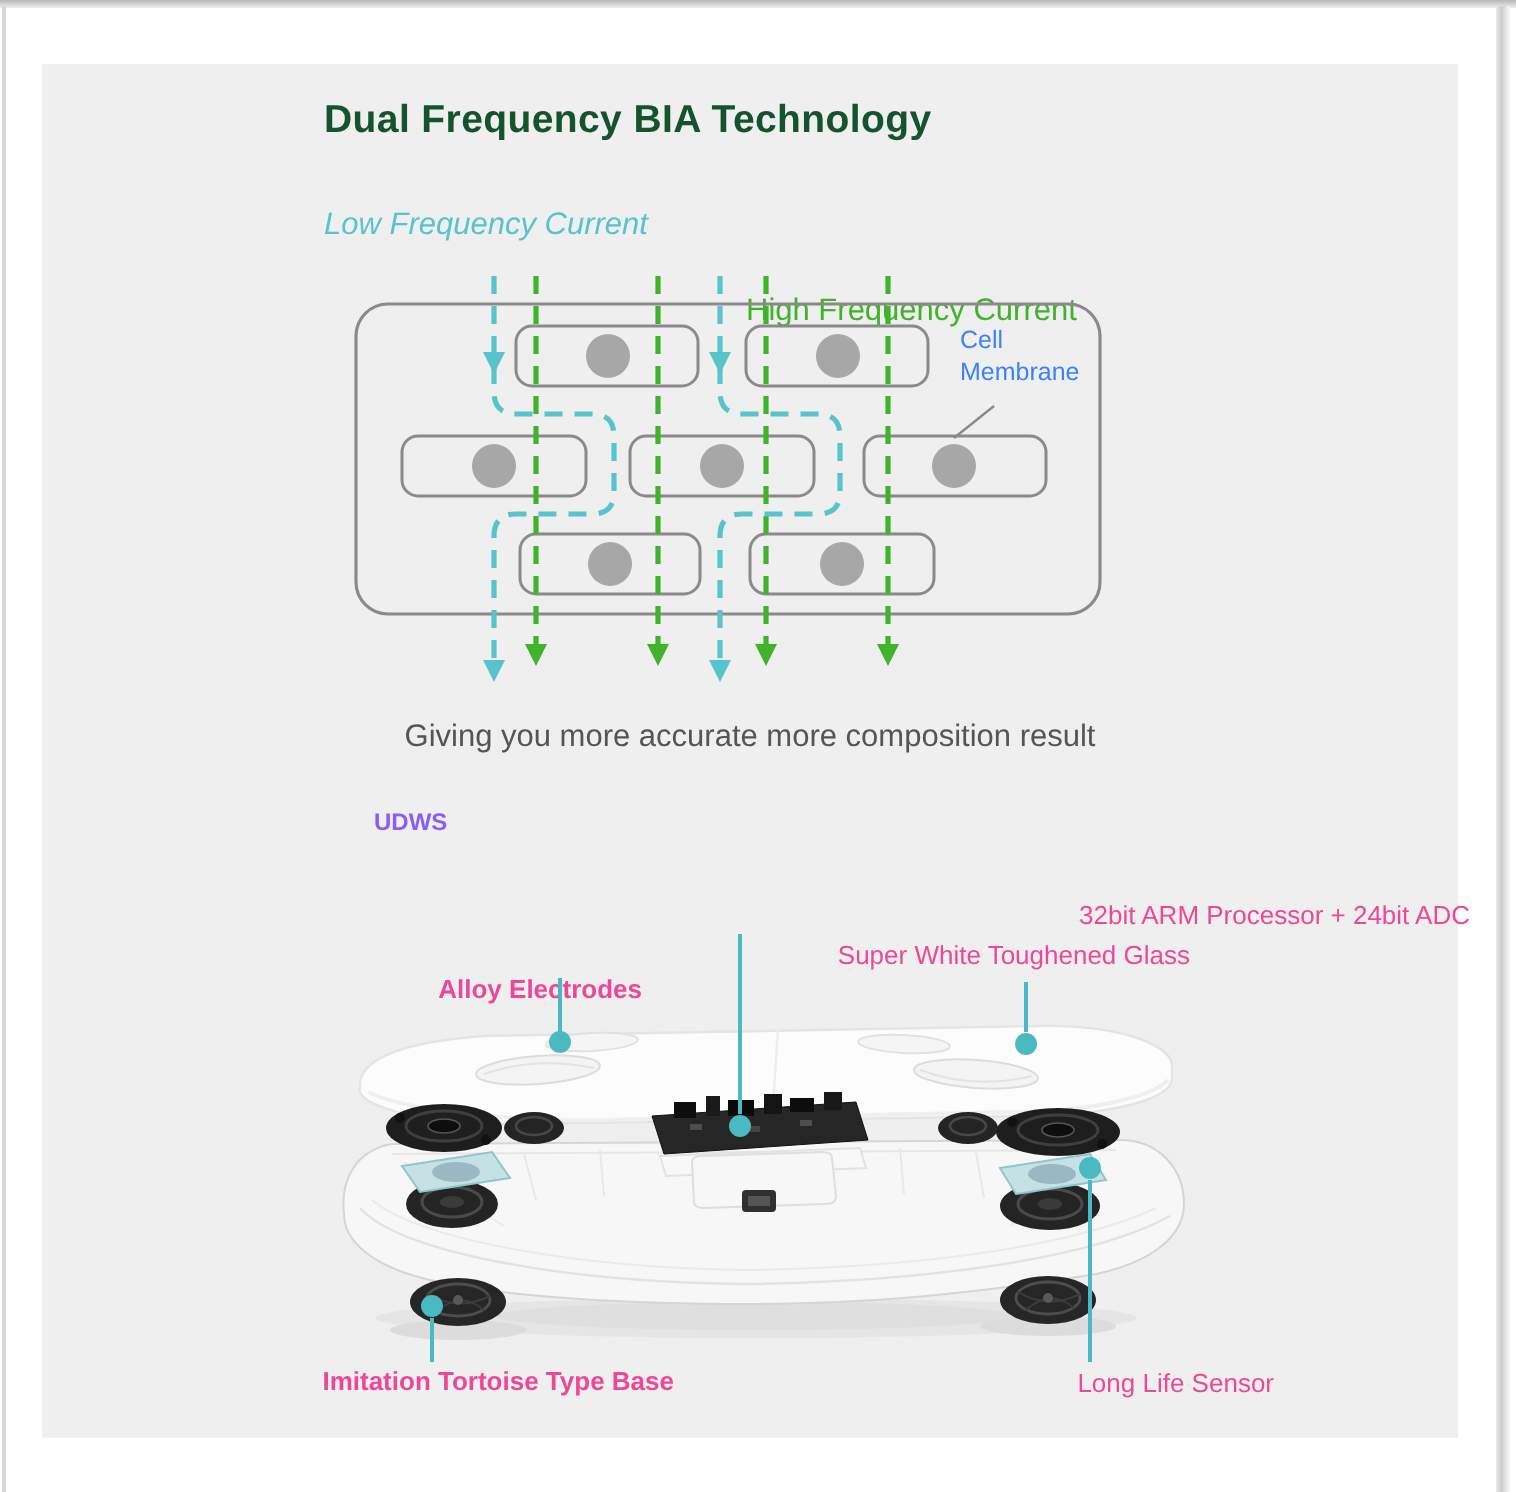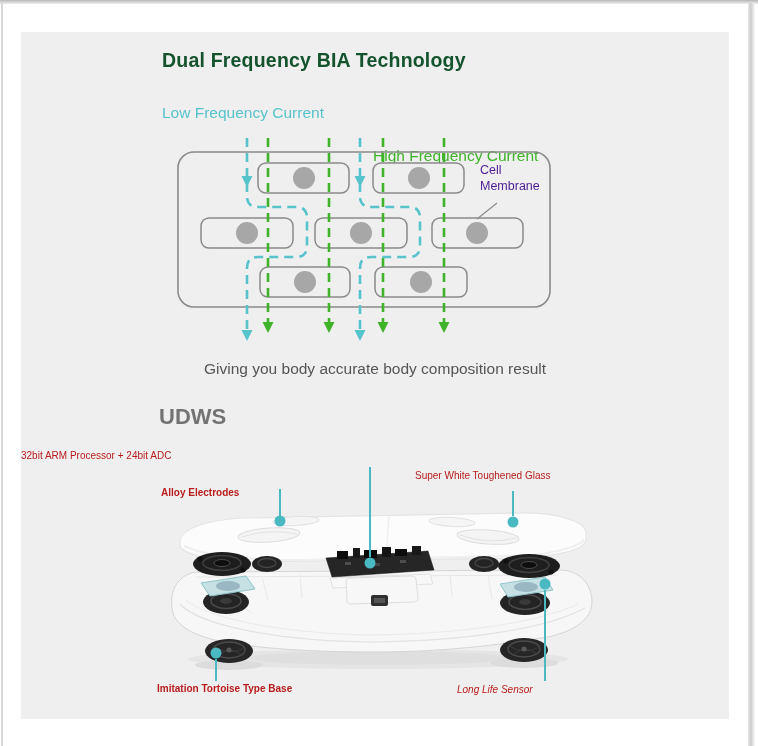--- a/index.html
+++ b/index.html
@@ -9,26 +9,26 @@
   }
   .edge-top{position:absolute;left:0;top:0;width:758px;height:4px;
     background:linear-gradient(#b7b7b7,#eeeeee);}
   .edge-left{position:absolute;left:1px;top:3px;width:2px;height:743px;background:#d8d8d8;}
   .edge-right{position:absolute;left:748px;top:3px;width:7px;height:743px;
     background:linear-gradient(to right,#e9e9e9,#cccccc 40%,#fafafa);}
   .panel{position:absolute;left:21px;top:32px;width:708px;height:687px;background:#efefef;}
   .abs{position:absolute;}
   .title{font-size:19.5px;font-weight:bold;color:#14532d;letter-spacing:.2px;}
   .legend{font-size:15.5px;}
-  .legend-low{color:#57c3cb;}
+  .legend-low{color:#57c3cb;font-style:italic;}
   .legend-high{color:#3fb32a;font-weight:500;}
-  .membrane-label{font-size:12.5px;color:#4c1d95;line-height:1.3;}
+  .membrane-label{font-size:12.5px;color:#3b82f6;line-height:1.3;}
   .caption{font-size:15.5px;color:#555555;text-align:center;}
-  .udws{font-size:22px;font-weight:bold;color:#737373;}
-  .callout-label{font-size:10px;color:#b91c1c;text-align:left;}
+  .udws{font-size:12px;font-weight:bold;color:#8b5cf6;margin-left:28px;}
+  .callout-label{font-size:13px;color:#ec4899;text-align:right;}
   svg{position:absolute;display:block;}
 </style>
 </head>
 <body>
 
 <div class="edge-top"></div>
 <div class="edge-left"></div>
 <div class="edge-right"></div>
 
 <div class="panel"></div>
@@ -83,21 +83,21 @@
     <polygon points="241.5,330 252.5,330 247,341"></polygon>
     <polygon points="354.5,176 365.5,176 360,187"></polygon>
     <polygon points="354.5,330 365.5,330 360,341"></polygon>
   </g>
 
   <line x1="497" y1="203" x2="477" y2="219" stroke="#8a8a8a" stroke-width="1.2"></line>
 </svg>
 
 <div class="abs membrane-label" style="left:480px;top:162px;width:74px;">Cell Membrane</div>
 
-<div class="abs caption" style="left:21px;top:360px;width:708px;">Giving you body accurate body composition result</div>
+<div class="abs caption" style="left:21px;top:360px;width:708px;">Giving you more accurate more composition result</div>
 
 <div class="abs udws" style="left:159px;top:404px;">UDWS</div>
 
 <div class="abs callout-label" style="left:21px;top:450px;width:714px;">32bit ARM Processor + 24bit ADC</div>
 <div class="abs callout-label" style="left:161px;top:487px;width:160px;font-weight:bold;">Alloy Electrodes</div>
 <div class="abs callout-label" style="left:415px;top:470px;width:180px;">Super White Toughened Glass</div>
 
 <svg style="left:145px;top:445px;" width="480" height="245" viewBox="145 445 480 245">
 
   <g>
@@ -226,13 +226,13 @@
         <line x1="545" y1="590" x2="545" y2="681"></line>
     </g>
     <g>
       <circle cx="216" cy="653" r="5.5" stroke="none"></circle>
         <line x1="216" y1="659" x2="216" y2="681"></line>
     </g>
   </g>
 </svg>
 
 <div class="abs callout-label" style="left:157px;top:683px;width:180px;font-weight:bold;">Imitation Tortoise Type Base</div>
-<div class="abs callout-label" style="left:457px;top:684px;width:180px;font-style:italic;">Long Life Sensor</div>
+<div class="abs callout-label" style="left:457px;top:684px;width:180px;">Long Life Sensor</div>
 
 </body></html>

